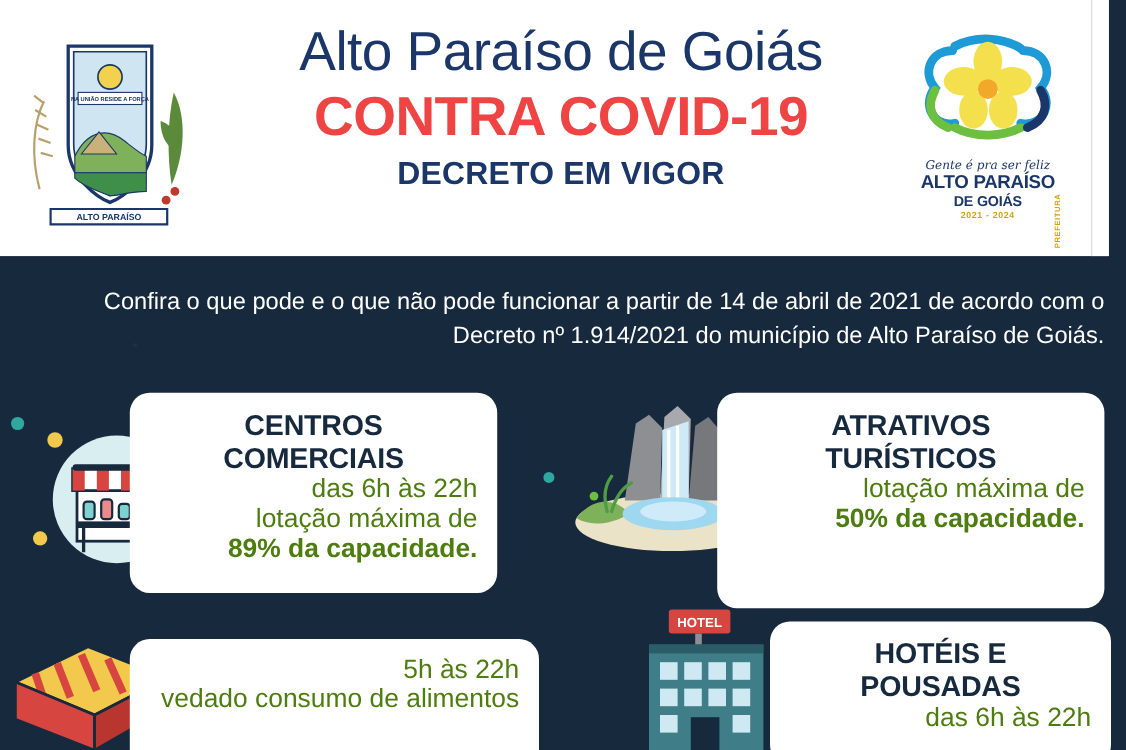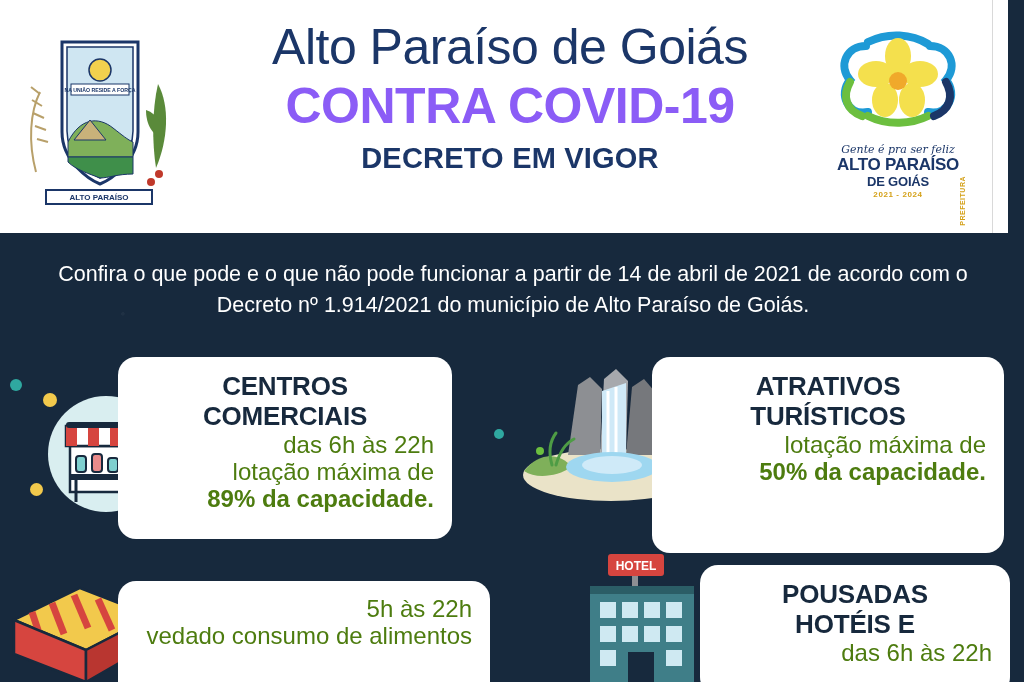--- a/index.html
+++ b/index.html
@@ -40,21 +40,21 @@
     width: 680px;
     text-align: center;
     color: #1b3668;
   }
   .title-line1 {
     font-size: 50px; font-weight: normal; letter-spacing: -0.5px;
     line-height: 58px; color: #1b3668;
   }
   .title-line2 {
     font-size: 50px; font-weight: bold; letter-spacing: -0.5px;
-    line-height: 60px; color: #8b5cf6;
+    line-height: 60px; color: #ef4444;
   }
   .title-line3 {
     font-size: 29px; font-weight: bold; letter-spacing: 0.2px;
     line-height: 40px; color: #1b3668; margin-top: 2px;
   }
 
   
   .brand {
     position: absolute; right: 40px; top: 26px;
     width: 140px; height: 180px;
@@ -98,21 +98,21 @@
       radial-gradient(circle at 12% 18%, rgba(255,255,255,0.035) 0 1.5px, transparent 2px),
       radial-gradient(circle at 62% 42%, rgba(255,255,255,0.03) 0 1.5px, transparent 2px),
       radial-gradient(circle at 82% 76%, rgba(255,255,255,0.03) 0 1.5px, transparent 2px);
   }
 
   .intro {
     padding: 26px 20px 0 22px;
     color: #ffffff;
     font-size: 21.5px;
     line-height: 31px;
-    text-align: center;
+    text-align: right;
   }
 
   
   .dot { position: absolute; border-radius: 50%; }
 
   
   .card {
     position: absolute;
     background: #ffffff;
     border-radius: 18px;
@@ -334,18 +334,18 @@
     <div class="card-line">lotação máxima de</div>
     <div class="card-line"><strong>50% da capacidade.</strong></div>
   </div>
 
   <div class="card" id="card-feiras">
     <div class="card-line">5h às 22h</div>
     <div class="card-line">vedado consumo de alimentos</div>
   </div>
 
   <div class="card" id="card-hoteis">
+    <div class="card-title">HOTÉIS E</div>
     <div class="card-title">POUSADAS</div>
-    <div class="card-title">HOTÉIS E</div>
     <div class="card-line">das 6h às 22h</div>
   </div>
 
 </div>
 
 </body></html>

